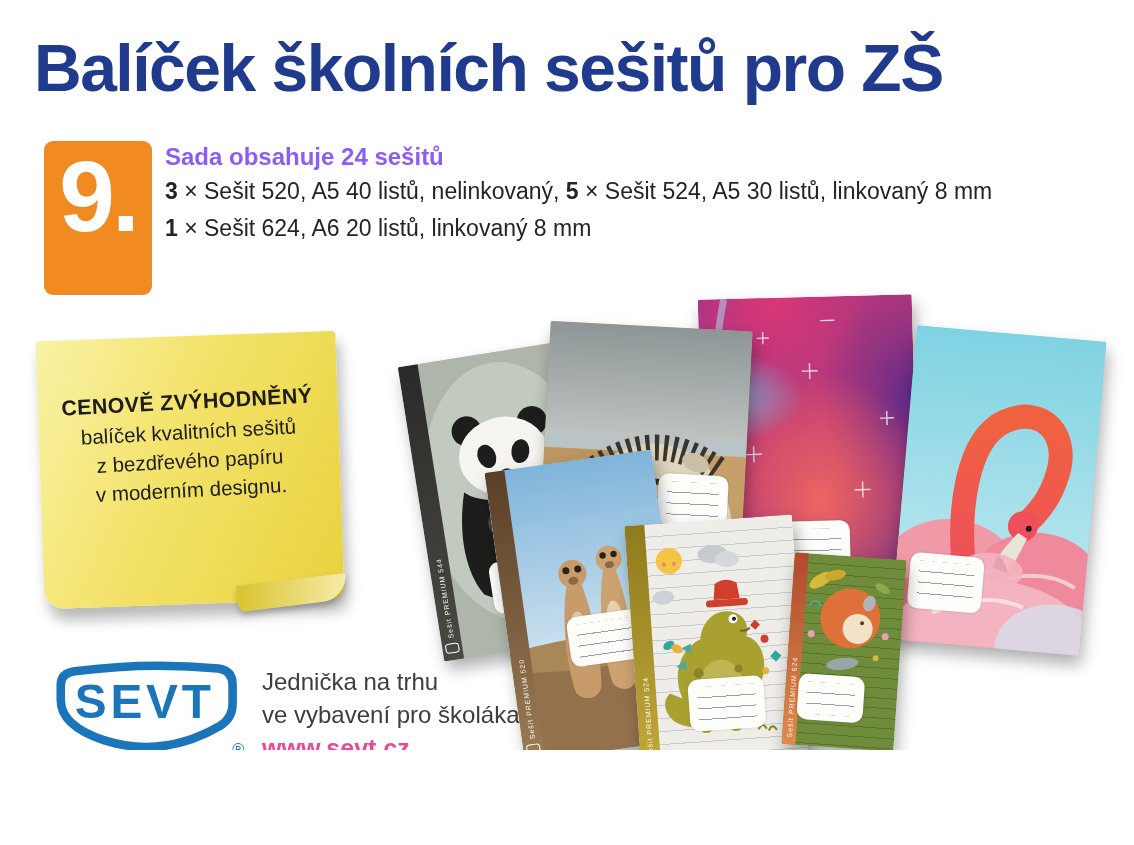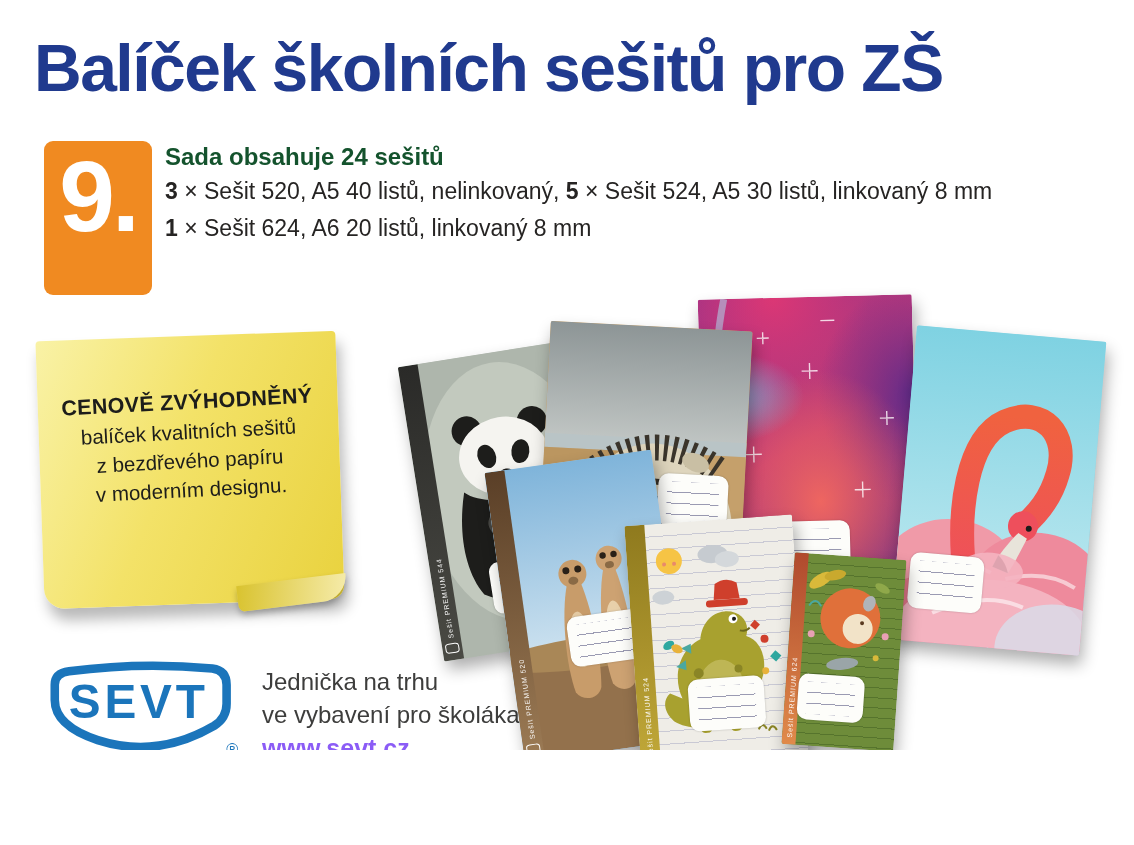--- a/index.html
+++ b/index.html
@@ -11,39 +11,39 @@
          color:#203a8e;letter-spacing:-1.5px;white-space:nowrap;}
 
   
   .badge{position:absolute;left:44px;top:141px;width:108px;height:154px;background:#f08a21;
          border-radius:9px;color:#fff;text-align:center;}
   .badge-num{font-size:100px;font-weight:700;line-height:1.02;letter-spacing:-3px;margin-top:4px;}
   .badge-label{font-size:33px;margin-top:-6px;letter-spacing:.5px;}
 
   
   .contents{position:absolute;left:165px;top:141px;width:965px;color:#262423;}
-  .contents-heading{font-size:24px;font-weight:700;color:#14532d;line-height:32px;}
+  .contents-heading{font-size:24px;font-weight:700;color:#8b5cf6;line-height:32px;}
   .content-line{font-size:23px;line-height:36.5px;white-space:nowrap;}
   .content-line b{font-weight:700;}
 
   
   .note{position:absolute;left:40px;top:336px;width:300px;height:268px;transform:rotate(-2deg);
         background:linear-gradient(115deg,#f9f2a6 0%,#f3e268 45%,#e9d23e 100%);
         border-radius:4px 4px 14px 20px;box-shadow:4px 12px 14px rgba(0,0,0,.28);}
   .note::before{content:"";position:absolute;right:-3px;bottom:-5px;width:110px;height:26px;
         background:linear-gradient(100deg,#d9c32f,#f6ecac);transform:rotate(-5deg);
         border-radius:0 0 34px 8px;box-shadow:0 4px 6px rgba(0,0,0,.25);}
   .note-text{position:relative;margin-top:52px;text-align:center;color:#1d1d1b;
              font-size:20.5px;line-height:29px;transform:rotate(-1deg);}
   .note-title{font-weight:700;font-size:21.5px;letter-spacing:.3px;}
 
   
-  .logo-wrap{position:absolute;left:42px;top:658px;width:205px;height:105px;}
+  .logo-wrap{position:absolute;left:48px;top:658px;width:205px;height:105px;}
   .tagline{position:absolute;left:262px;top:665px;font-size:24px;color:#3d3d3c;line-height:33px;}
-  .website{font-weight:700;color:#8b5cf6;font-size:25px;margin-top:1px;}
+  .website{font-weight:700;color:#ec4899;font-size:25px;margin-top:1px;}
 
   
   .nb{position:absolute;box-shadow:3px 9px 16px rgba(0,0,0,.32);border-radius:2px;overflow:hidden;}
   .nb .art{position:absolute;inset:0;width:100%;height:100%;display:block;}
   .spine{position:absolute;left:0;top:0;bottom:0;width:20px;display:flex;flex-direction:column;
          justify-content:flex-end;align-items:center;padding-bottom:7px;box-sizing:border-box;}
   .spine-text{writing-mode:vertical-rl;transform:rotate(180deg);font-size:7px;color:#fff;
               letter-spacing:1px;white-space:nowrap;opacity:.95;}
   .mini-logo{width:12px;height:8px;border:1px solid #fff;border-radius:4px/3px;margin-top:5px;}
   .name-label{position:absolute;background:#fdfdfa;border-radius:10px;

